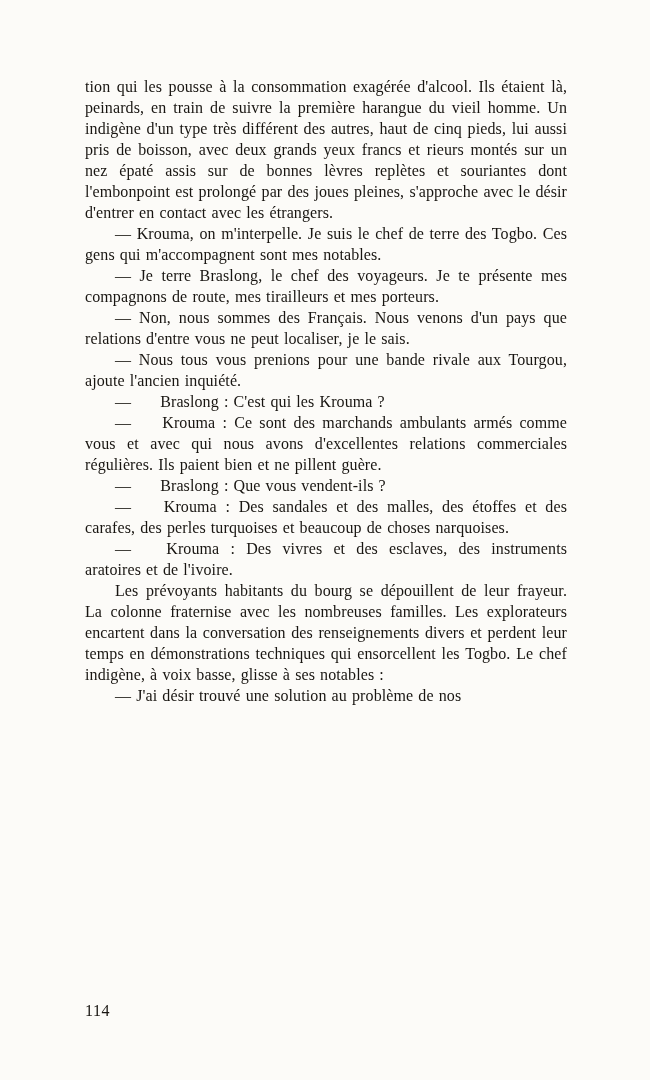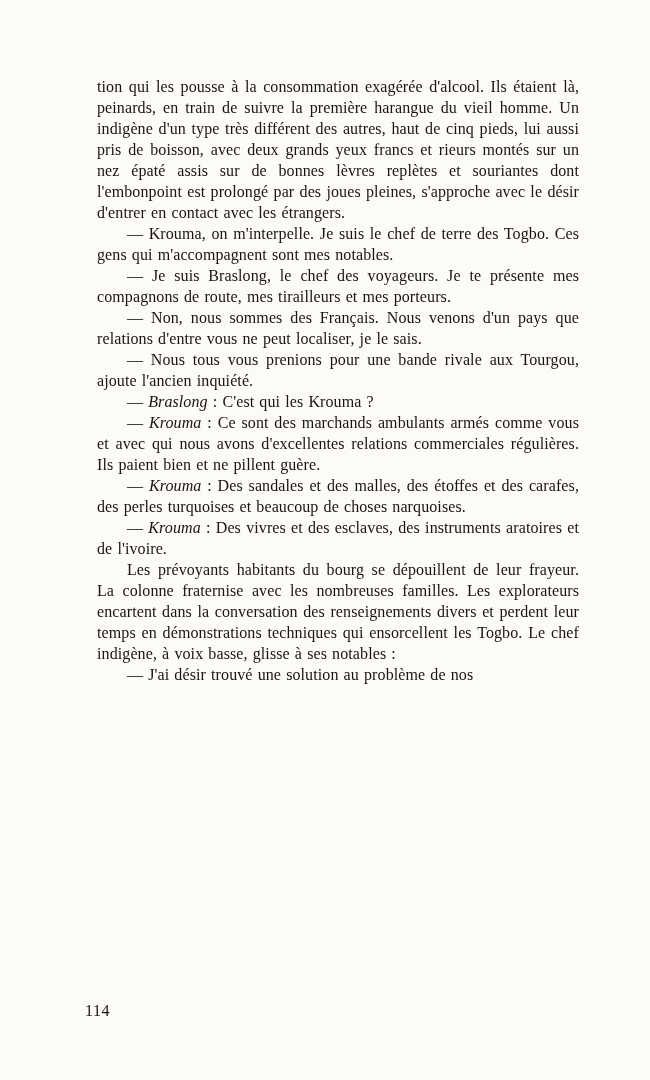--- a/index.html
+++ b/index.html
@@ -15,60 +15,61 @@
     font-family: "Liberation Serif", "DejaVu Serif", serif;
     color: #181511;
   }
   .scan-page {
     position: absolute;
     inset: 0;
     background: #fcfbf8;
   }
   .text-block {
     position: absolute;
-    left: 97px;
+    left: 85px;
     top: 76px;
     width: 482px;
     font-size: 16px;
     line-height: 21px;
     text-align: justify;
     text-justify: inter-word;
     letter-spacing: 0.1px;
     word-spacing: 1px;
   }
   .text-block p {
     margin: 0;
     padding: 0;
     text-indent: 30px;
   }
   .text-block p.no-indent {
     text-indent: 0;
   }
   .text-block .italic {
-    font-style: italic;
+    margin-left: 24px;
   }
   .page-number {
     position: absolute;
     left: 85px;
     top: 1002px;
     font-size: 16px;
     letter-spacing: 0.5px;
   }
 </style>
 </head>
 <body>
 
 <div class="scan-page">
   <div class="text-block">
       <p class="no-indent"><span>tion qui les pousse à la consommation exagérée d'alcool. Ils étaient là, peinards, en train de suivre la première harangue du vieil homme. Un indigène d'un type très différent des autres, haut de cinq pieds, lui aussi pris de boisson, avec deux grands yeux francs et rieurs montés sur un nez épaté assis sur de bonnes lèvres replètes et souriantes dont l'embonpoint est prolongé par des joues pleines, s'approche avec le désir d'entrer en contact avec les étrangers.</span></p>
       <p><span>— Krouma, on m'interpelle. Je suis le chef de terre des Togbo. Ces gens qui m'accompagnent sont mes notables.</span></p>
-      <p><span>— Je suis Braslong, le chef des voyageurs. Je te présente mes compagnons de route, mes tirailleurs et mes porteurs.</span></p>
+      <p><span>— Je terre Braslong, le chef des voyageurs. Je te présente mes compagnons de route, mes tirailleurs et mes porteurs.</span></p>
       <p><span>— Non, nous sommes des Français. Nous venons d'un pays que relations d'entre vous ne peut localiser, je le sais.</span></p>
       <p><span>— Nous tous vous prenions pour une bande rivale aux Tourgou, ajoute l'ancien inquiété.</span></p>
       <p><span>— </span><span class="italic">Braslong</span><span> : C'est qui les Krouma ?</span></p>
       <p><span>— </span><span class="italic">Krouma</span><span> : Ce sont des marchands ambulants armés comme vous et avec qui nous avons d'excellentes relations commerciales régulières. Ils paient bien et ne pillent guère.</span></p>
+      <p><span>— </span><span class="italic">Braslong</span><span> : Que vous vendent-ils ?</span></p>
       <p><span>— </span><span class="italic">Krouma</span><span> : Des sandales et des malles, des étoffes et des carafes, des perles turquoises et beaucoup de choses narquoises.</span></p>
       <p><span>— </span><span class="italic">Krouma</span><span> : Des vivres et des esclaves, des instruments aratoires et de l'ivoire.</span></p>
       <p><span>Les prévoyants habitants du bourg se dépouillent de leur frayeur. La colonne fraternise avec les nombreuses familles. Les explorateurs encartent dans la conversation des renseignements divers et perdent leur temps en démonstrations techniques qui ensorcellent les Togbo. Le chef indigène, à voix basse, glisse à ses notables :</span></p>
       <p><span>— J'ai désir trouvé une solution au problème de nos</span></p>
     </div>
   <div class="page-number">114</div>
 </div>
 
 </body></html>

